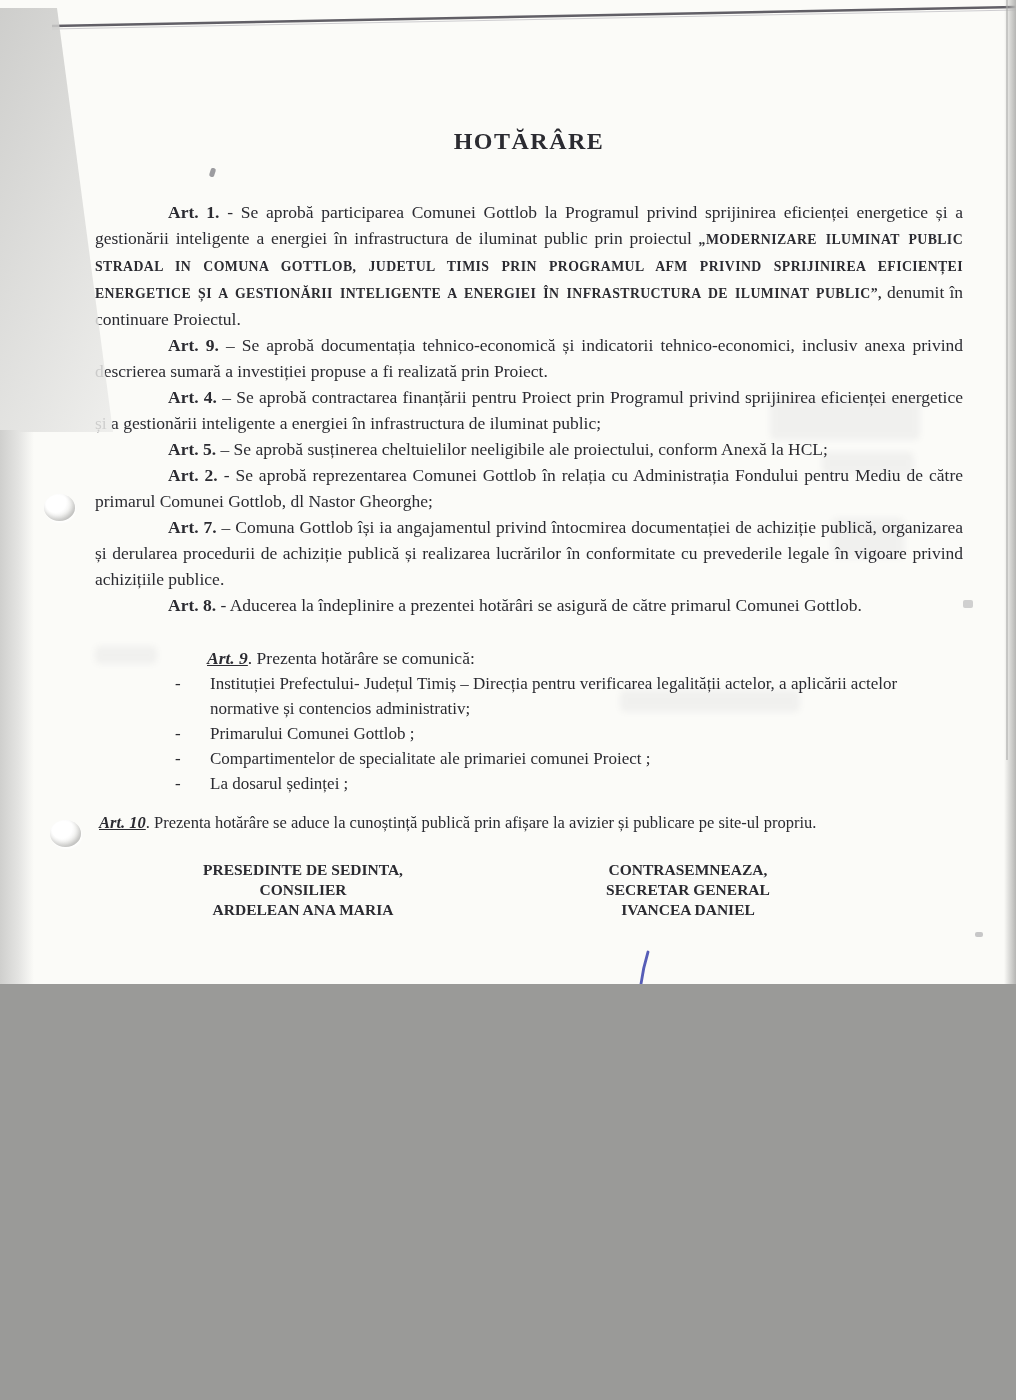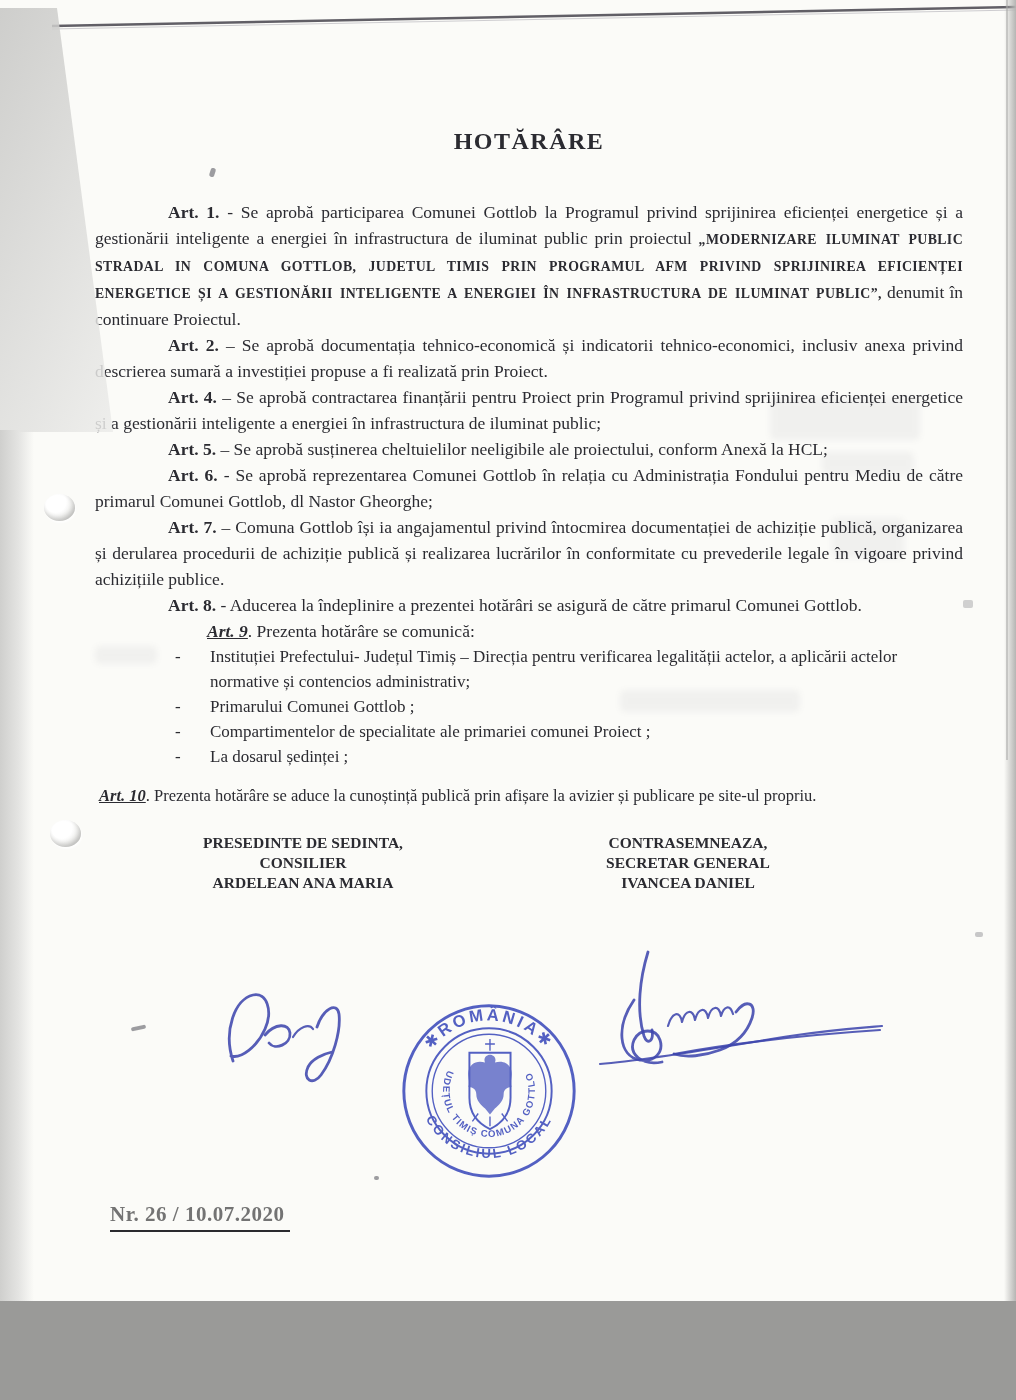--- a/index.html
+++ b/index.html
@@ -1,21 +1,21 @@
 <!DOCTYPE html>
 <html style="--paper: #fbfbf8; --scan-bg: #dededc; --ink: #2b2b31; --stamp-ink: #4553be; --sig-ink: #3f47ad; --muted-ink: #4a4a55;"><head>
 <meta charset="utf-8">
 <style>
   :root{
     --paper:#fbfbf8; --scan-bg:#dededc; --ink:#2b2b31;
     --stamp-ink:#4553be; --sig-ink:#3f47ad; --muted-ink:#4a4a55;
   }
   *{box-sizing:border-box; margin:0; padding:0;}
   body{background:#9a9a98; font-family:"Liberation Serif","DejaVu Serif",serif;}
-  .scan{position:relative; width:1016px; height:1301px; background:var(--scan-bg); overflow:hidden;text-decoration:underline;}
+  .scan{position:relative; width:1016px; height:984px; background:var(--scan-bg); overflow:hidden;text-decoration:underline;}
   .paper{position:absolute; inset:0; background:var(--paper);}
 
   
   .top-edge{position:absolute; left:0; top:0; width:1016px; height:40px; z-index:4; pointer-events:none;}
   .corner-fold{position:absolute; left:0; top:8px; width:120px; height:424px; z-index:4;
     background:linear-gradient(115deg,#c6c6c4 0%,#d8d8d6 45%,#ededeb 100%);
     clip-path:polygon(0 0,57px 0,113px 424px,0 424px); opacity:.85;}
   .left-band{position:absolute; left:0; top:430px; width:34px; height:970px; z-index:4;
     background:linear-gradient(to right,#cfcfcd 0%,#e4e4e2 55%,rgba(228,228,226,0) 100%);}
   .right-band{position:absolute; right:0; top:0; width:12px; height:1400px; z-index:4;
@@ -29,21 +29,21 @@
   .bleed{position:absolute; background:#6d6d78; opacity:.07; filter:blur(3px); border-radius:5px; z-index:1;}
   .speck{position:absolute; background:#4e4e58; opacity:.55; border-radius:2px; z-index:3;}
 
   
   .content{position:absolute; left:95px; top:128px; width:868px; color:var(--ink); z-index:2;}
   .doc-title{font-size:24px; font-weight:bold; letter-spacing:1.5px; text-align:center; margin-bottom:44px;}
   .para{font-size:17.5px; line-height:26px; text-align:justify; text-indent:73px;}
   .para .lbl{font-weight:bold;}
   .para .proj{font-weight:bold; font-size:13.8px; line-height:24px; letter-spacing:.4px; word-spacing:2.5px;}
   .lbl-ul{font-weight:bold; font-style:italic; text-decoration:underline;}
-  .art9-para{text-indent:112px;}
+  .art9-para{text-indent:112px;margin-top:27px;}
   .list{margin-left:80px; margin-right:2px;}
   .li{display:flex; font-size:17px; line-height:25px; text-align:left;}
   .li .dash{flex:0 0 35px;}
   .art10{margin-top:14px; text-indent:4px; font-size:16.5px; white-space:nowrap;}
   .sig-row{display:flex; margin-top:24px; font-weight:bold; font-size:15.5px; line-height:20px;
     text-align:center; white-space:nowrap;}
   .sig-left{margin-left:100px; width:216px;}
   .sig-right{margin-left:187px; width:180px;}
 
   
@@ -75,31 +75,31 @@
   <div class="bleed" style="left:620px; top:690px; width:180px; height:22px;"></div>
 
   <div class="content">
     <div class="doc-title">HOTĂRÂRE</div>
 
     <p class="para"><b class="lbl">Art. 1.</b>
       <span>- Se aprobă participarea Comunei Gottlob la Programul privind sprijinirea eficienței energetice și a gestionării inteligente a energiei în infrastructura de iluminat public prin proiectul</span>
       <b class="proj">„MODERNIZARE ILUMINAT PUBLIC STRADAL IN COMUNA GOTTLOB, JUDETUL TIMIS PRIN PROGRAMUL AFM PRIVIND SPRIJINIREA EFICIENȚEI ENERGETICE ȘI A GESTIONĂRII INTELIGENTE A ENERGIEI ÎN INFRASTRUCTURA DE ILUMINAT PUBLIC”,</b>
       <span>denumit în continuare Proiectul.</span></p>
 
-    <p class="para"><b class="lbl">Art. 2.</b>
+    <p class="para"><b class="lbl">Art. 9.</b>
       <span>– Se aprobă documentația tehnico-economică și indicatorii tehnico-economici, inclusiv anexa privind descrierea sumară a investiției propuse a fi realizată prin Proiect.</span></p>
 
 
     <p class="para"><b class="lbl">Art. 4.</b>
       <span>– Se aprobă contractarea finanțării pentru Proiect prin Programul privind sprijinirea eficienței energetice și a gestionării inteligente a energiei în infrastructura de iluminat public;</span></p>
 
     <p class="para"><b class="lbl">Art. 5.</b>
       <span>– Se aprobă susținerea cheltuielilor neeligibile ale proiectului, conform Anexă la HCL;</span></p>
 
-    <p class="para"><b class="lbl">Art. 6.</b>
+    <p class="para"><b class="lbl">Art. 2.</b>
       <span>- Se aprobă reprezentarea Comunei Gottlob în relația cu Administrația Fondului pentru Mediu de către primarul Comunei Gottlob, dl Nastor Gheorghe;</span></p>
 
     <p class="para"><b class="lbl">Art. 7.</b>
       <span>– Comuna Gottlob își ia angajamentul privind întocmirea documentației de achiziție publică, organizarea și derularea procedurii de achiziție publică și realizarea lucrărilor în conformitate cu prevederile legale în vigoare privind achizițiile publice.</span></p>
 
     <p class="para"><b class="lbl">Art. 8.</b>
       <span>- Aducerea la îndeplinire a prezentei hotărâri se asigură de către primarul Comunei Gottlob.</span></p>
 
     <p class="para art9-para"><b class="lbl-ul">Art. 9</b><span>. Prezenta hotărâre se comunică:</span></p>
 

